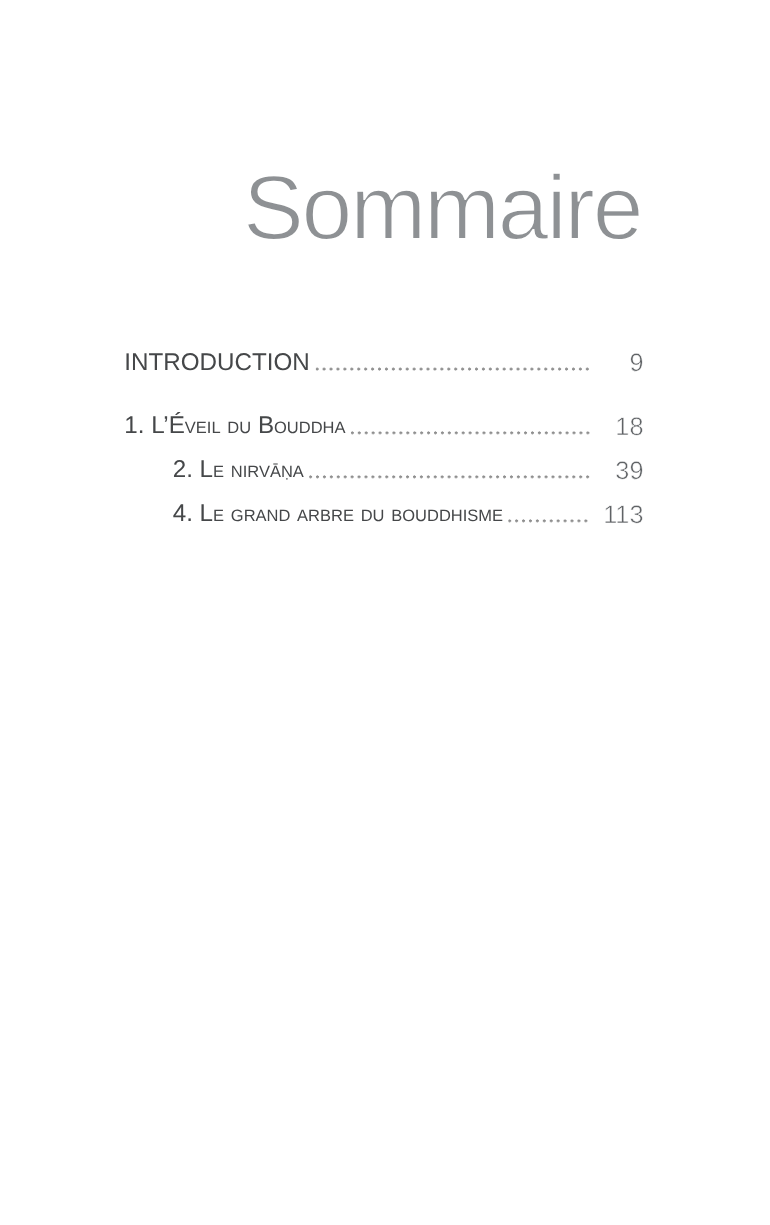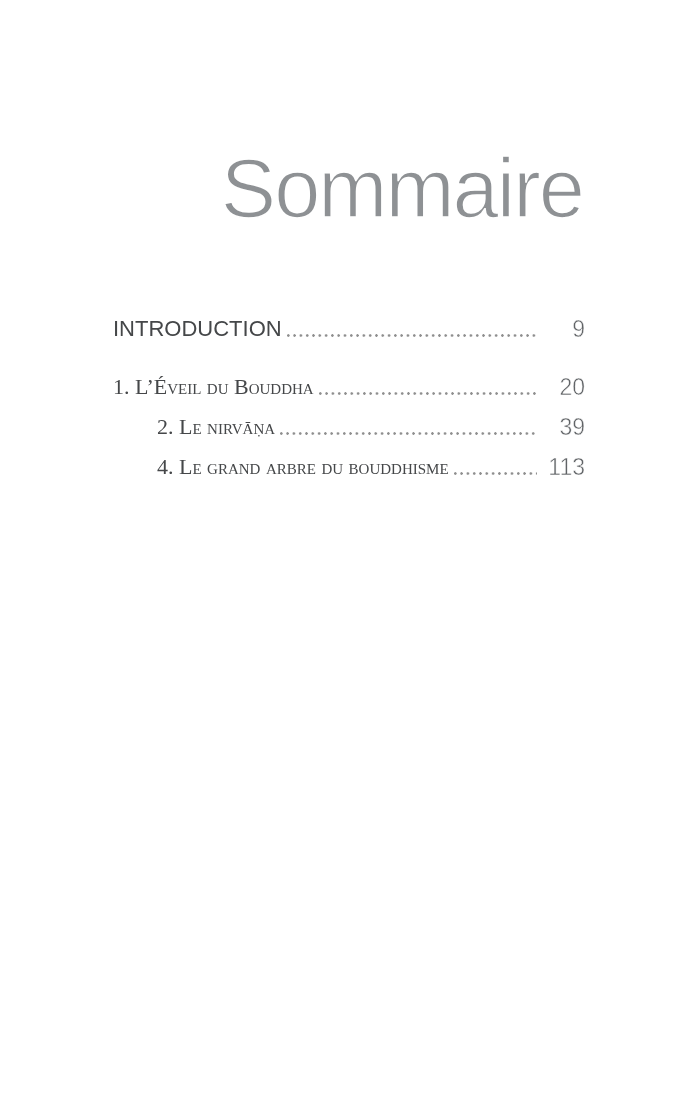--- a/index.html
+++ b/index.html
@@ -40,21 +40,21 @@
     width: 472px;
   }
   .toc-row {
     display: flex;
     align-items: center;
     height: 28px;
     font-size: 22px;
     color: var(--label);
     white-space: nowrap;
   }
-  .toc-row.caps .label { font-variant: small-caps; font-family: Liberation Serif, serif; }
+  .toc-row.caps .label { font-variant: small-caps; }
   .toc-row.m-lg { margin-top: 30px; }
   .toc-row.m-sm { margin-top: 12px; margin-left: 44px; }
   .label {
     flex: 0 0 auto;
     color: var(--label);
   }
   .leader {
     flex: 1 1 auto;
     align-self: flex-end;
     height: 3px;
@@ -94,21 +94,21 @@
 
     <div class="toc-row plain">
       <span class="label">INTRODUCTION</span>
       <span class="leader"></span>
       <span class="num">9</span>
     </div>
 
     <div class="toc-row caps m-lg">
       <span class="label">1. L’Éveil du Bouddha</span>
       <span class="leader"></span>
-      <span class="num">20</span>
+      <span class="num">18</span>
     </div>
 
     <div class="toc-row caps m-sm">
       <span class="label">2. Le nirvāṇa</span>
       <span class="leader"></span>
       <span class="num">39</span>
     </div>
 
 
     <div class="toc-row caps m-sm">

